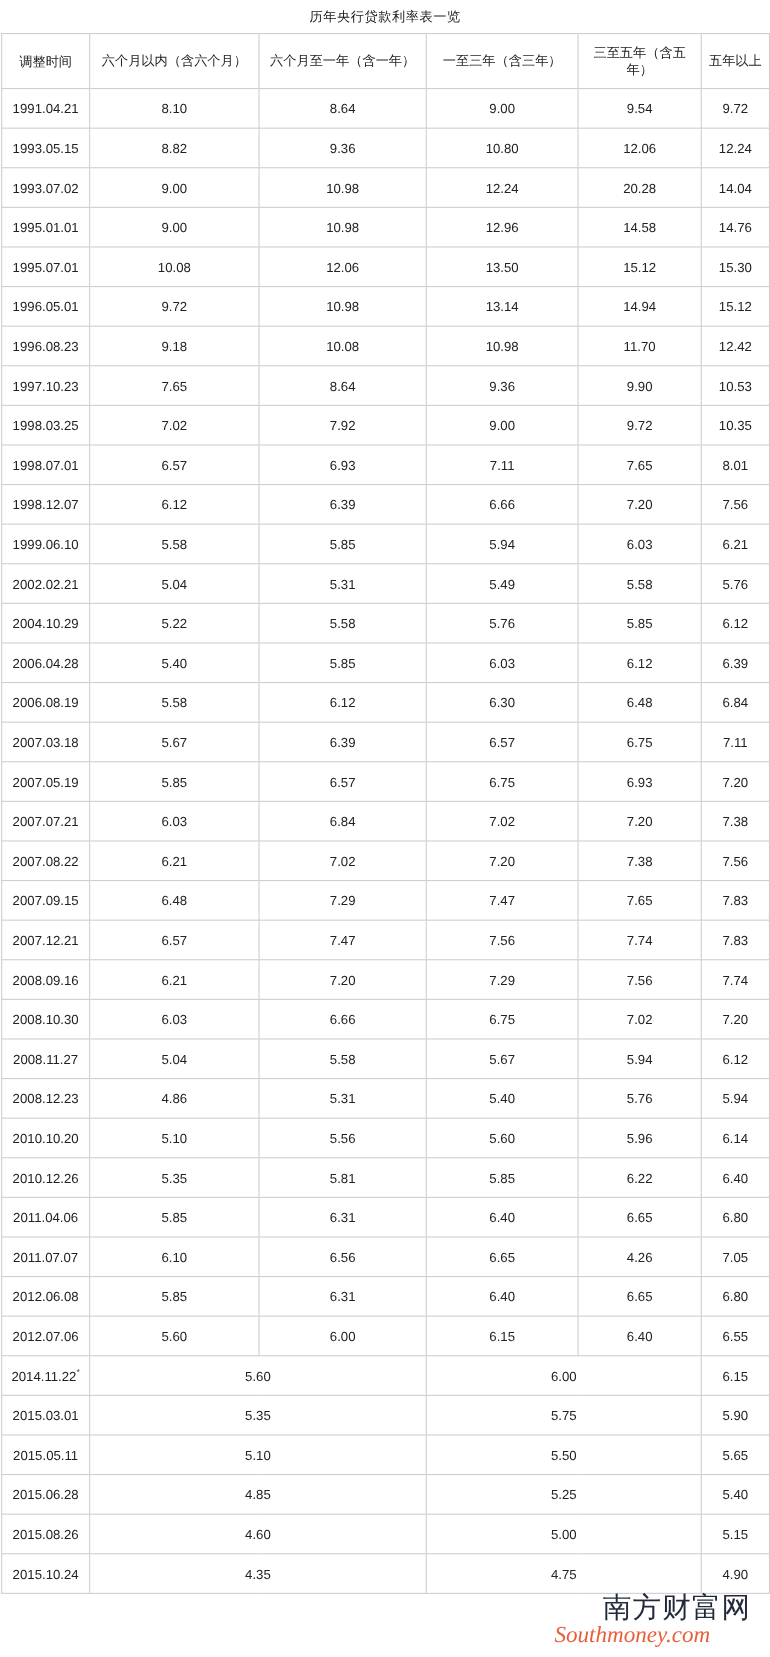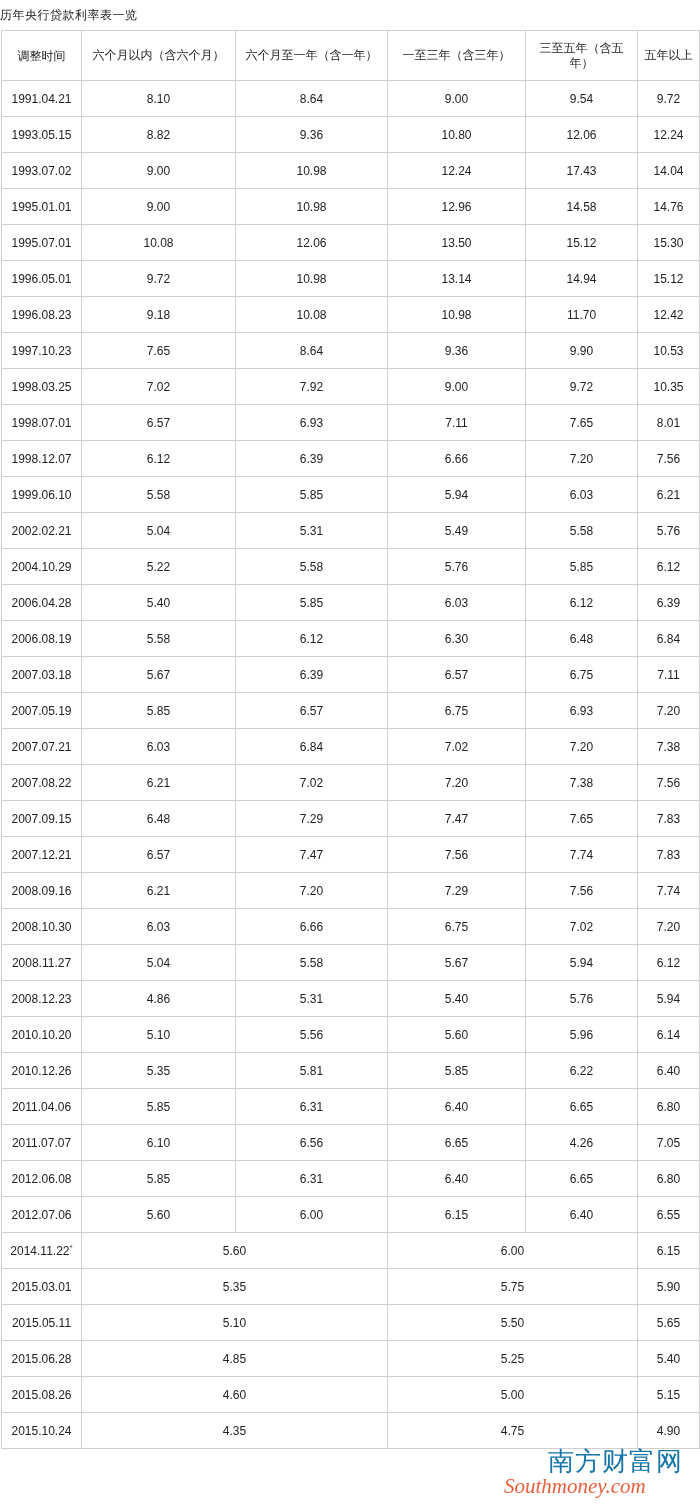--- a/index.html
+++ b/index.html
@@ -15,20 +15,21 @@
   }
   .page {
     position: relative;
     width: 700px;
     min-height: 1506px;
     box-sizing: border-box;
     background: #fff;
     overflow: hidden;
   }
   .doc-title {
+    text-align: center;
     font-size: 12px;
     line-height: 30px;
     height: 30px;
     color: #1a1a1a;
     letter-spacing: 0.5px;
   }
   table.rate-table {
     border-collapse: collapse;
     width: 698px;
     margin: 0 1px;
@@ -83,21 +84,21 @@
     width: 190px;
     height: 54px;
     pointer-events: none;
     user-select: none;
   }
   .wm-cn {
     position: absolute;
     left: 44px;
     top: 0px;
     font-size: 26px;
-    color: #0369a1;
+    color: #0f172a;
     font-family: "DejaVu Sans", sans-serif;
     letter-spacing: 1px;
     opacity: 0.92;
   }
   .wm-en {
     position: absolute;
     left: 0px;
     top: 30px;
     font-size: 21px;
     color: #e8512a;
@@ -148,21 +149,21 @@
           <td class="num-cell">9.36</td>
           <td class="num-cell">10.80</td>
           <td class="num-cell">12.06</td>
           <td class="num-cell">12.24</td>
         </tr>
         <tr>
           <td class="date-cell">1993.07.02</td>
           <td class="num-cell">9.00</td>
           <td class="num-cell">10.98</td>
           <td class="num-cell">12.24</td>
-          <td class="num-cell">17.43</td>
+          <td class="num-cell">20.28</td>
           <td class="num-cell">14.04</td>
         </tr>
         <tr>
           <td class="date-cell">1995.01.01</td>
           <td class="num-cell">9.00</td>
           <td class="num-cell">10.98</td>
           <td class="num-cell">12.96</td>
           <td class="num-cell">14.58</td>
           <td class="num-cell">14.76</td>
         </tr>

